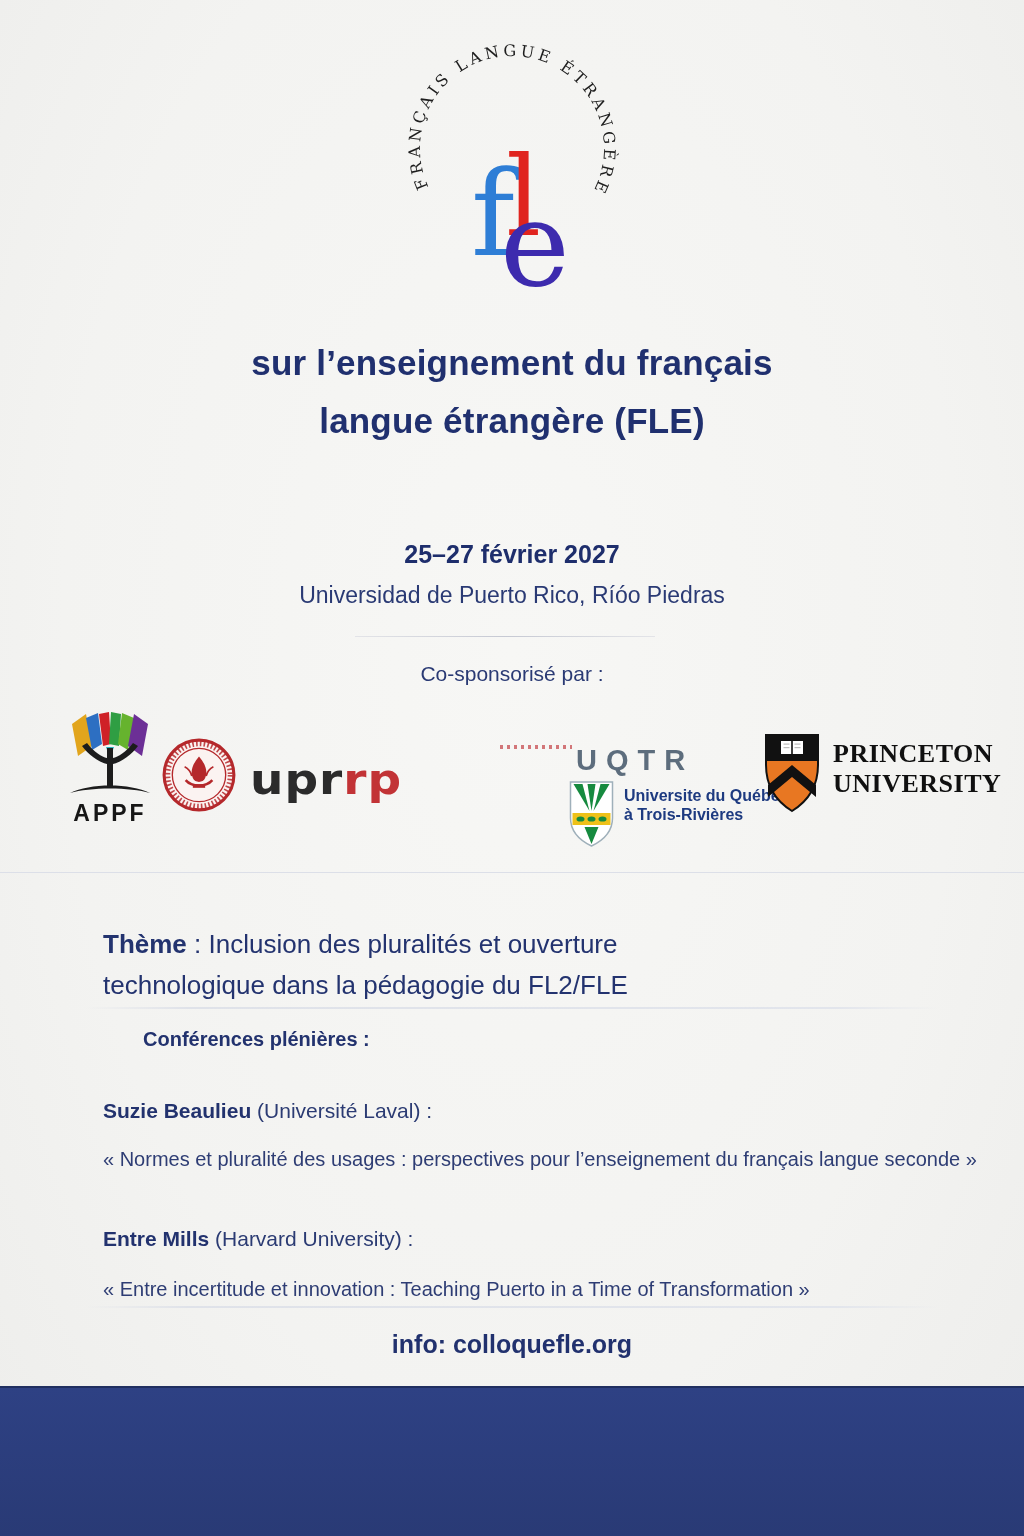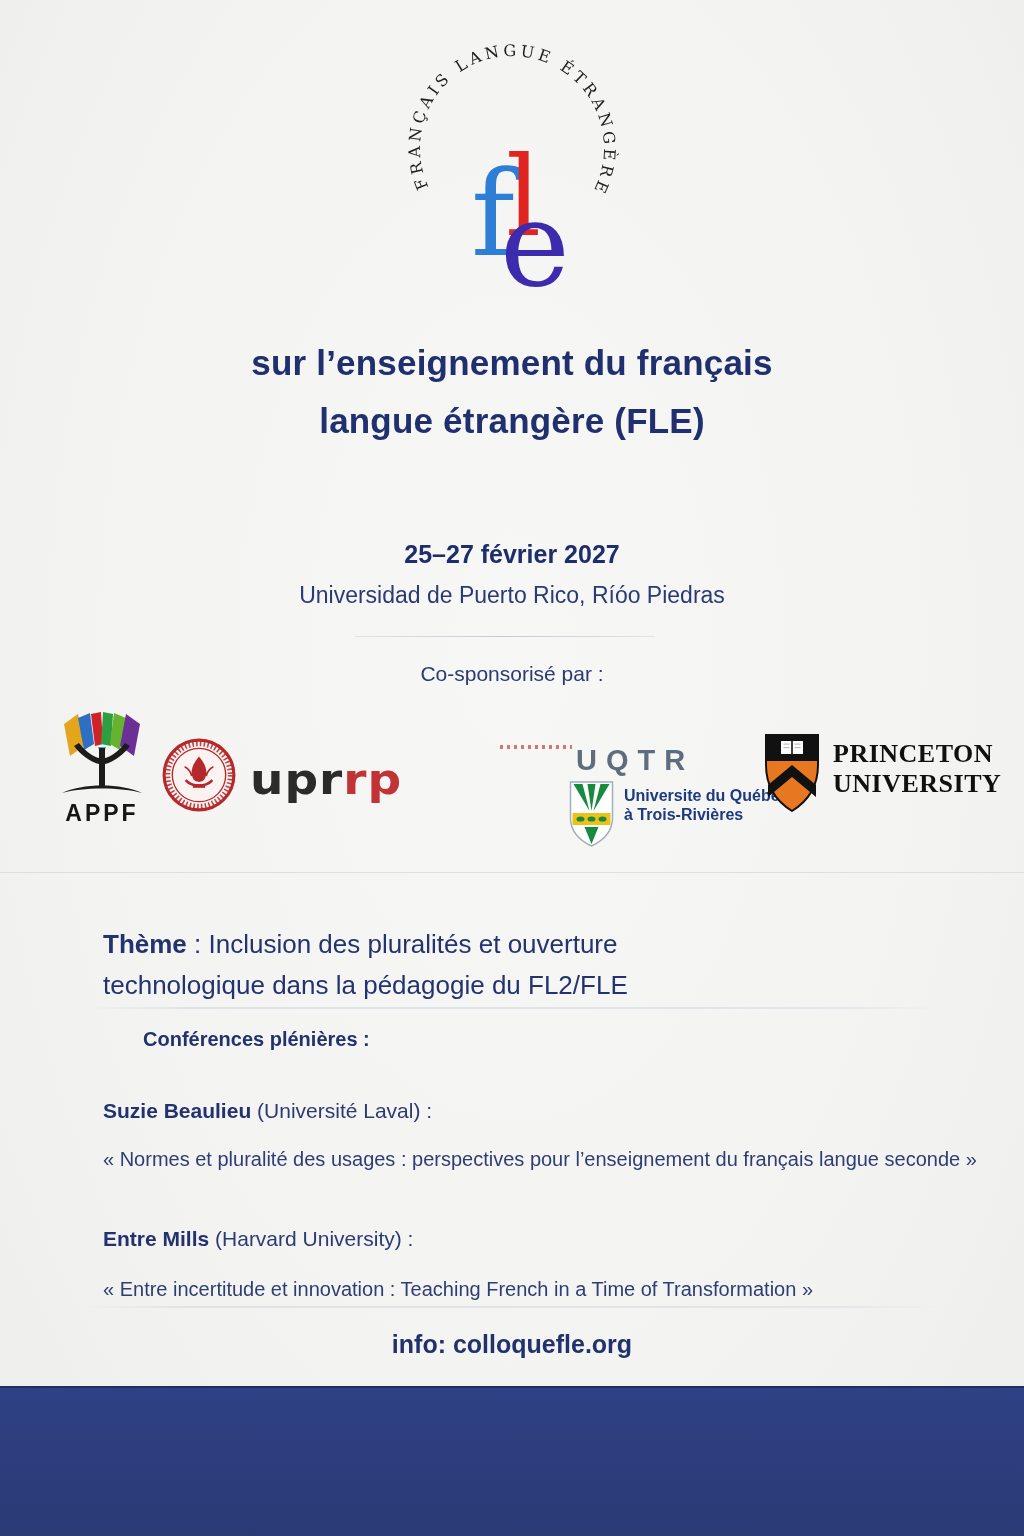--- a/index.html
+++ b/index.html
@@ -29,21 +29,21 @@
   
   .mini-divider{position:absolute;top:636px;left:355px;width:300px;height:1px;
          background:linear-gradient(90deg,#e3e4e8,#c6c9d3,#e3e4e8);}
   .full-divider{position:absolute;top:872px;left:0;width:100%;height:1px;background:#dcdfe8;}
   .light-divider{position:absolute;left:85px;width:854px;height:2px;border-radius:2px;
          background:linear-gradient(90deg,rgba(210,214,223,0),#dfe2e9 12%,#e2e5ec 88%,rgba(210,214,223,0));}
   .ld1{top:1007px;} .ld2{top:1306px;}
   
   .sponsors-heading{position:absolute;top:662px;left:0;width:100%;text-align:center;
          font-size:21px;color:#2a3a74;}
-  .logo-appf{position:absolute;left:56px;top:710px;width:92px;text-align:center;}
+  .logo-appf{position:absolute;left:64px;top:710px;width:92px;text-align:center;}
   .appf-label{font-size:23px;font-weight:700;letter-spacing:3px;color:#161616;margin-top:2px;}
   .logo-upr{position:absolute;left:160px;top:736px;display:flex;align-items:center;}
   .uprrp-word{margin-left:12px;font-family:"DejaVu Sans", sans-serif;font-weight:800;
          font-size:47px;line-height:1;transform:scaleY(.9);letter-spacing:1px;position:relative;top:4px;}
   .uprrp-word .upr{color:#2b2b2b;} .uprrp-word .rp{color:#c23336;}
   .uprrp-fineprint{position:absolute;left:340px;top:9px;width:72px;height:4px;
          background:repeating-linear-gradient(90deg,#c9565a 0 3px,transparent 3px 7px);opacity:.8;}
   .logo-uqtr{position:absolute;left:568px;top:728px;}
   .uqtr-word{font-size:29px;font-weight:700;letter-spacing:9px;color:#5d6d7d;margin-left:8px;margin-top:16px;}
   .uqtr-row{display:flex;align-items:flex-start;margin-top:3px;}
@@ -171,20 +171,20 @@
   <p class="theme"><span class="tlabel">Thème</span><span> : Inclusion des pluralités et ouverture technologique dans la pédagogie du FL2/FLE</span></p>
 
   <div class="light-divider ld1"></div>
 
   <div class="plen-heading">Conférences plénières :</div>
 
   <p class="speaker sp0"><span class="sname">Suzie Beaulieu</span><span> (Université Laval) :</span></p>
   <p class="quote q0">« Normes et pluralité des usages : perspectives pour l’enseignement du français langue seconde »</p>
 
   <p class="speaker sp1"><span class="sname">Entre Mills</span><span> (Harvard University) :</span></p>
-  <p class="quote q1">« Entre incertitude et innovation : Teaching French in a Time of Transformation »</p>
+  <p class="quote q1">« Entre incertitude et innovation : Teaching Puerto in a Time of Transformation »</p>
 
   <div class="light-divider ld2"></div>
 
   <div class="info">info: colloquefle.org</div>
 
   <div class="blue-band"></div>
 </div>
 
 </body></html>

